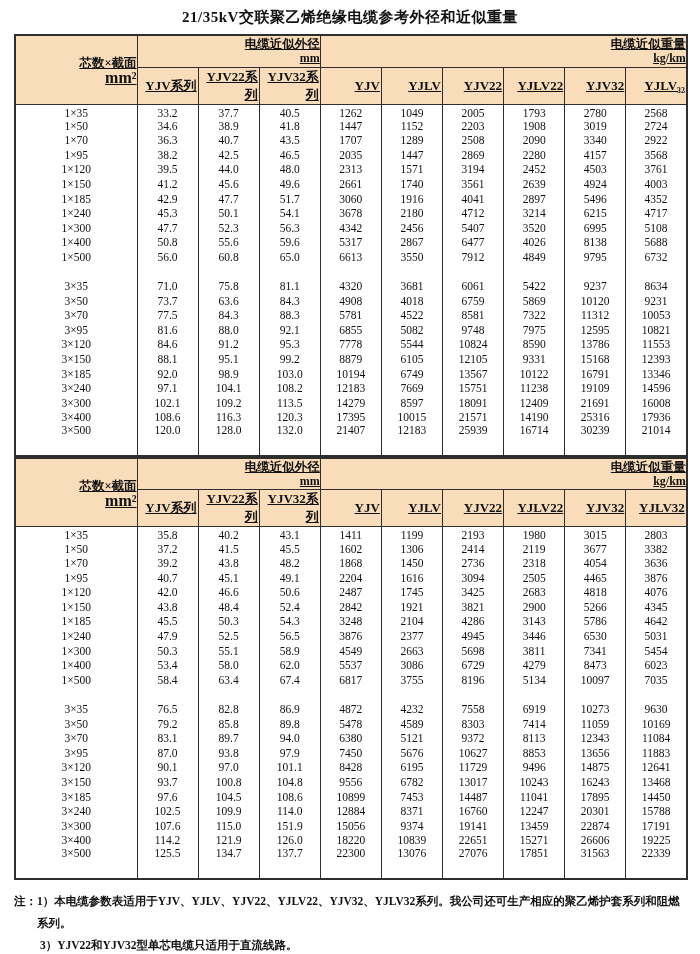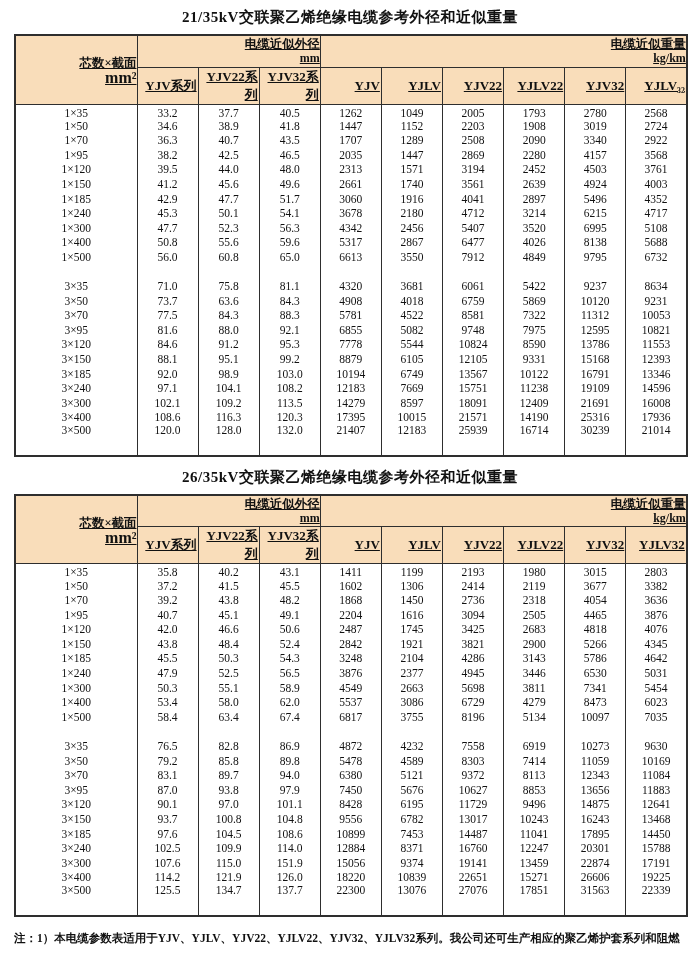--- a/index.html
+++ b/index.html
@@ -392,21 +392,20 @@
             <td>25939</td>
             <td>16714</td>
             <td>30239</td>
             <td>21014</td>
           </tr>
         </tbody>
     </table>
   </section>
 
   <section class="tbl2">
-    <div class="section-title">26/35kV交联聚乙烯绝缘电缆参考外径和近似重量</div>
     <table>
       <colgroup>
         <col class="stub-col">
         <col class="num-col">
           <col class="num-col">
           <col class="num-col">
         <col class="num-col">
           <col class="num-col">
           <col class="num-col">
         <col class="num-col">

